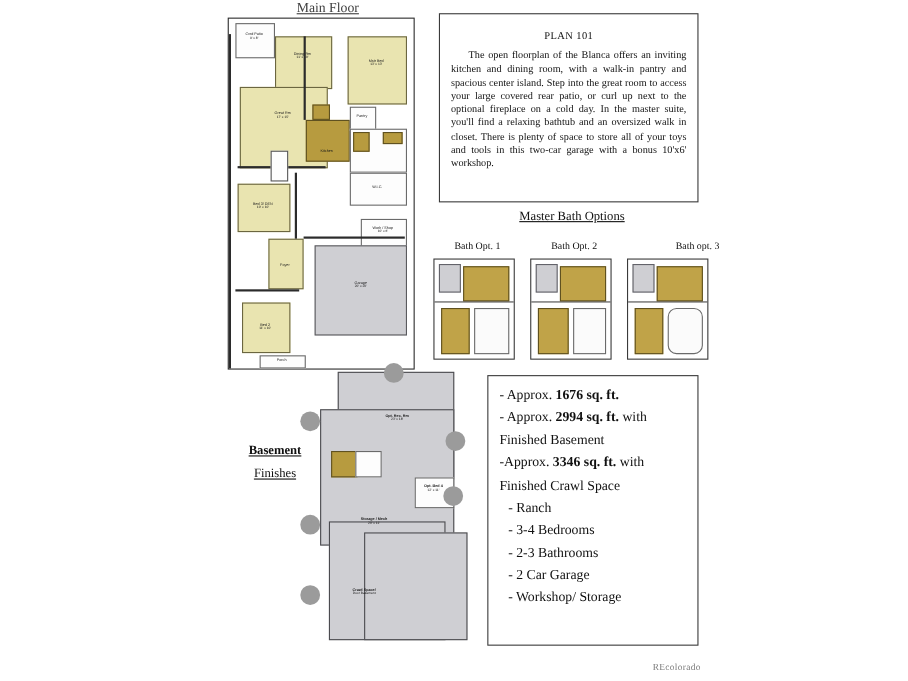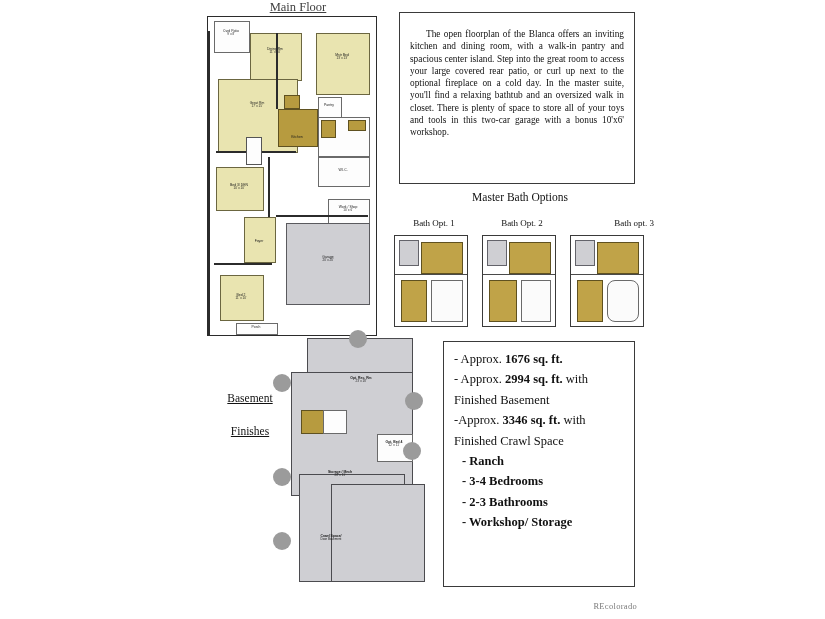--- a/index.html
+++ b/index.html
@@ -110,20 +110,21 @@
     color: #111;
   }
 
   
   #master-bath-title {
     position: absolute;
     left: 440px; top: 191px;
     width: 160px;
     text-align: center;
     font-size: 11.5px;
+    text-decoration: underline;
     color: #111;
   }
   .bath-caption {
     position: absolute;
     font-size: 9px;
     color: #111;
     text-align: center;
     width: 88px;
   }
   .bath-box {
@@ -151,21 +152,21 @@
 
   
   #basement-title-1, #basement-title-2 {
     position: absolute;
     font-size: 11.5px;
     text-decoration: underline;
     color: #111;
     text-align: center;
     width: 80px;
   }
-  #basement-title-1 { left: 210px; top: 392px; }
+  #basement-title-1 { left: 210px; top: 404px; font-weight: bold; }
   #basement-title-2 { left: 210px; top: 425px; text-align: center; }
 
   #basement-plan {
     position: absolute;
     left: 285px; top: 334px;
     width: 142px; height: 253px;
   }
   .bs-shape {
     position: absolute;
     background: #cfcfd3;
@@ -207,21 +208,21 @@
     box-sizing: border-box;
     padding: 7px 10px;
   }
   .spec-line {
     font-size: 12.5px;
     color: #111;
     line-height: 1.55;
     margin: 1px 0;
   }
   .spec-line b { font-weight: bold; }
-  .spec-indent { padding-left: 8px; font-weight: bold; }
+  .spec-indent { padding-left: 8px; }
 
   #watermark {
     position: absolute;
     right: 188px; bottom: 8px;
     font-size: 8.5px;
     color: #7a7a7a;
     letter-spacing: 0.3px;
     font-family: "Liberation Serif", serif;
   }
 </style>
@@ -315,20 +316,21 @@
     <div class="mf-wall" style="left:0px; top:14px; width:2px; height:304px;"></div>
     <div class="mf-wall" style="left:60px; top:140px; width:2px; height:60px;"></div>
     <div class="mf-wall" style="left:68px; top:16px; width:2px; height:76px;"></div>
     <div class="mf-wall" style="left:8px; top:134px; width:80px; height:2px;"></div>
     <div class="mf-wall" style="left:68px; top:198px; width:92px; height:2px;"></div>
     <div class="mf-wall" style="left:6px; top:246px; width:58px; height:2px;"></div>
     <div class="mf-white" style="left:38px; top:120px; width:14px; height:26px; border-color:#555;"></div>
   </div>
 
   <div id="description-box">
+    <div id="plan-number">PLAN 101</div>
     <div id="plan-description">The open floorplan of the Blanca offers an inviting kitchen and dining room, with a walk-in pantry and spacious center island.  Step into the great room to access your large covered rear patio, or curl up next to the optional fireplace on a cold day.  In the master suite, you'll find a relaxing bathtub and an oversized walk in closet.  There is plenty of space to store all of your toys and tools in this two-car garage with a bonus 10'x6' workshop.</div>
   </div>
 
   <div id="master-bath-title">Master Bath Options</div>
 
   <div class="bath-caption" style="left:390px; top:218px;">Bath Opt. 1</div>
   <div class="bath-box" style="left:394px; top:235px;">
     <div class="bb-gray" style="left:4px; top:4px; width:18px; height:24px;"></div>
     <div class="bb-olive" style="left:26px; top:6px; width:40px; height:30px;"></div>
     <div class="bb-olive" style="left:6px; top:44px; width:24px; height:40px;"></div>
@@ -393,18 +395,19 @@
 
   <div id="specs-box">
     <div class="spec-line">- Approx. <b>1676 sq. ft.</b></div>
     <div class="spec-line">- Approx. <b>2994 sq. ft.</b> with</div>
     <div class="spec-line">Finished Basement</div>
     <div class="spec-line">-Approx. <b>3346 sq. ft.</b> with</div>
     <div class="spec-line">Finished Crawl Space</div>
     <div class="spec-line spec-indent">-  Ranch</div>
     <div class="spec-line spec-indent">-  3-4 Bedrooms</div>
     <div class="spec-line spec-indent">-  2-3 Bathrooms</div>
+    <div class="spec-line spec-indent">-  2 Car Garage</div>
     <div class="spec-line spec-indent">-  Workshop/ Storage</div>
   </div>
 
   <div id="watermark">REcolorado</div>
 
 </div>
 
 </body></html>

